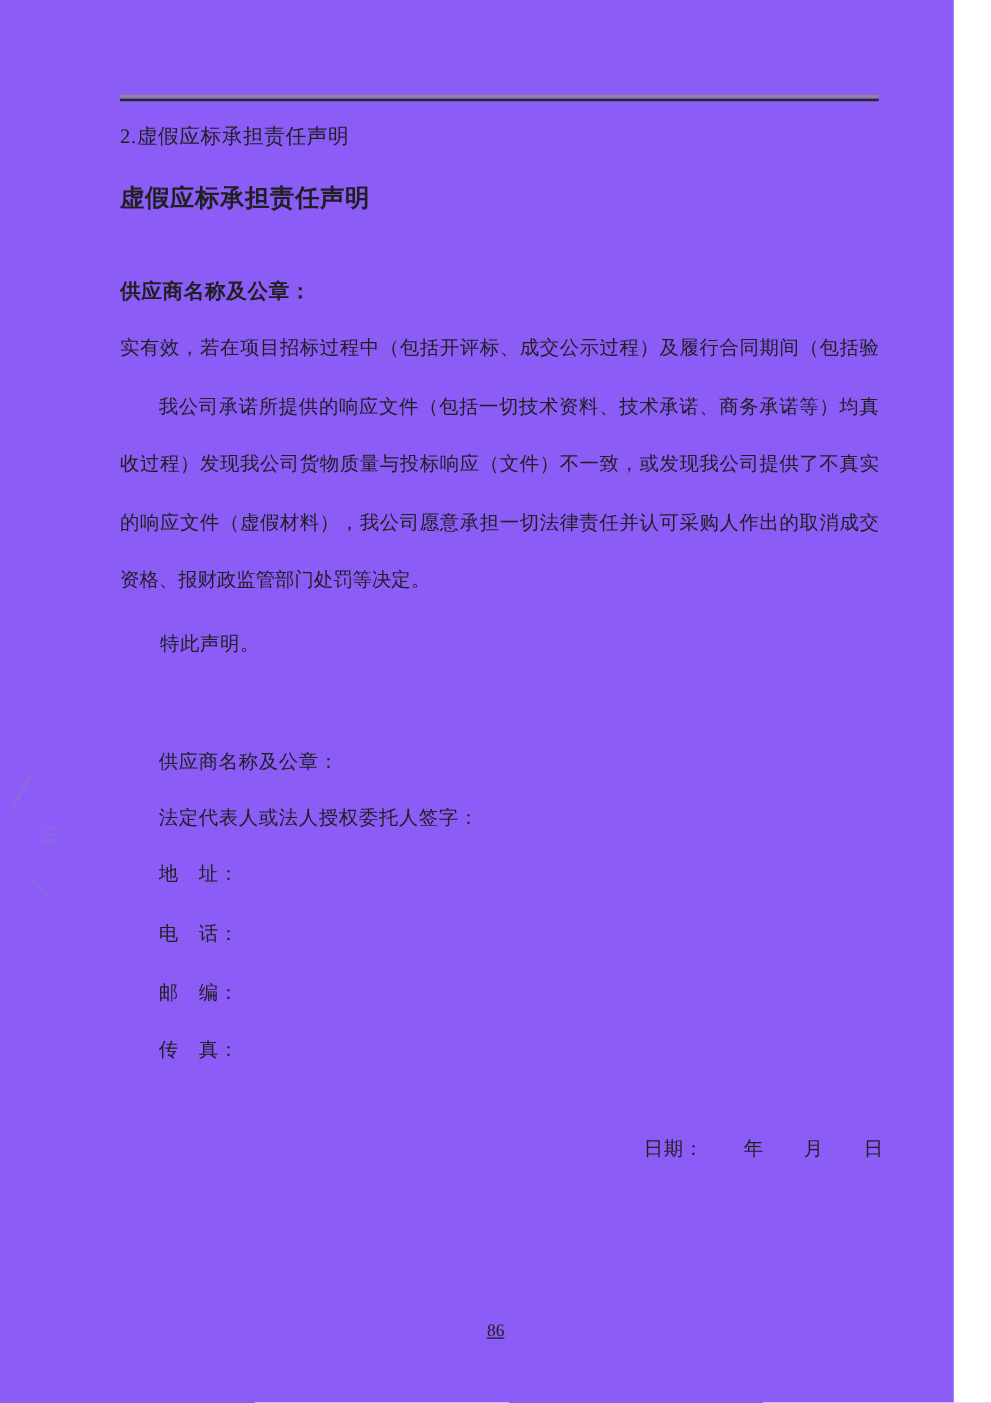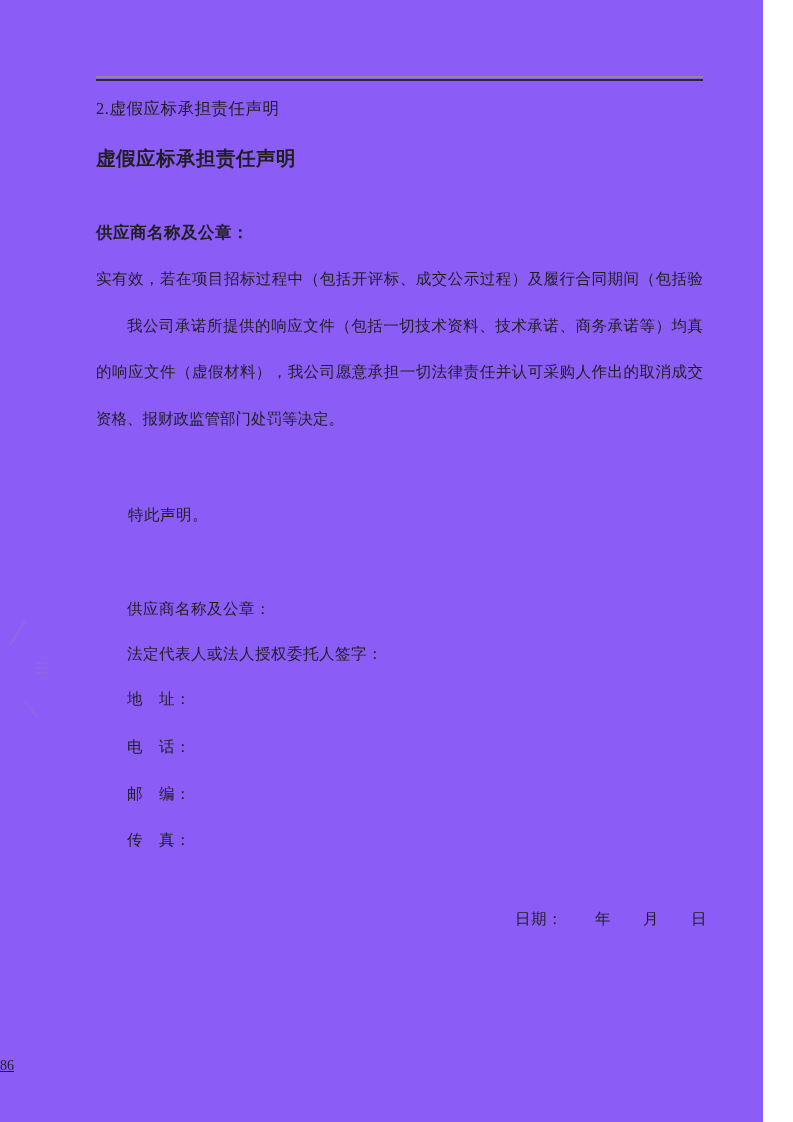--- a/index.html
+++ b/index.html
@@ -97,20 +97,21 @@
     left: 515px;
     font-size: 15.5px;
     letter-spacing: 0.5px;
     white-space: nowrap;
   }
 
   .page-number {
     top: 1058px;
     left: 0;
     width: 793px;
+    text-align: center;
     font-size: 14px;
     text-decoration: underline;
   }
 
   
   .smudge {
     background: #9a9a9a;
     opacity: 0.16;
     border-radius: 2px;
   }
@@ -127,20 +128,21 @@
 
   <div class="abs section-heading">2.虚假应标承担责任声明</div>
 
   <div class="abs doc-title">虚假应标承担责任声明</div>
 
   <div class="abs salutation">供应商名称及公章：</div>
 
   <div class="abs body-paragraph">
     <div class="body-line">实有效，若在项目招标过程中（包括开评标、成交公示过程）及履行合同期间（包括验</div>
     <div class="body-line first">我公司承诺所提供的响应文件（包括一切技术资料、技术承诺、商务承诺等）均真</div>
+    <div class="body-line">收过程）发现我公司货物质量与投标响应（文件）不一致，或发现我公司提供了不真实</div>
     <div class="body-line">的响应文件（虚假材料），我公司愿意承担一切法律责任并认可采购人作出的取消成交</div>
     <div class="body-line last">资格、报财政监管部门处罚等决定。</div>
   </div>
 
   <div class="abs closing">特此声明。</div>
 
   <div class="abs sig-field sig-0">供应商名称及公章：</div>
   <div class="abs sig-field sig-1">法定代表人或法人授权委托人签字：</div>
   <div class="abs sig-field sig-2">地　址：</div>
   <div class="abs sig-field sig-3">电　话：</div>

